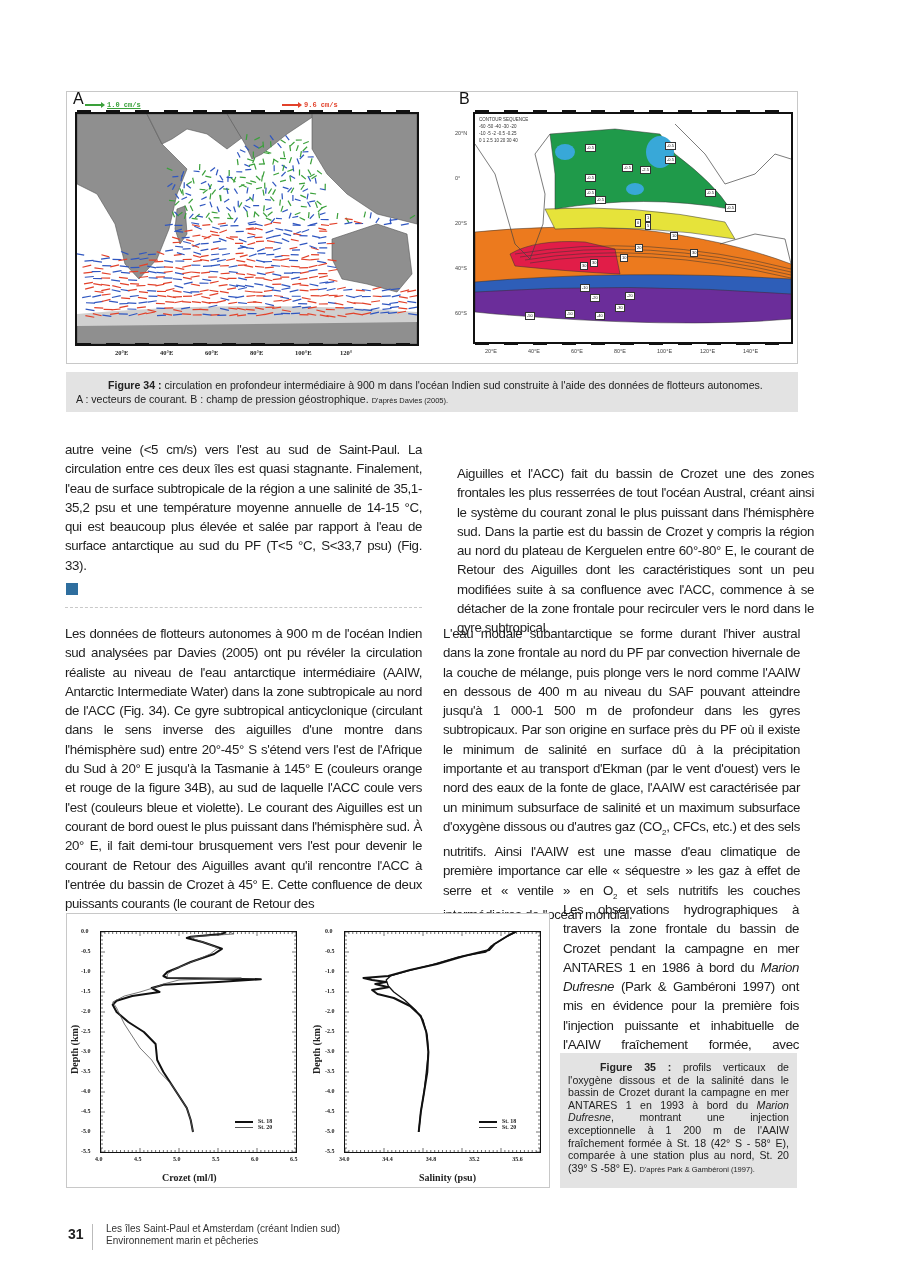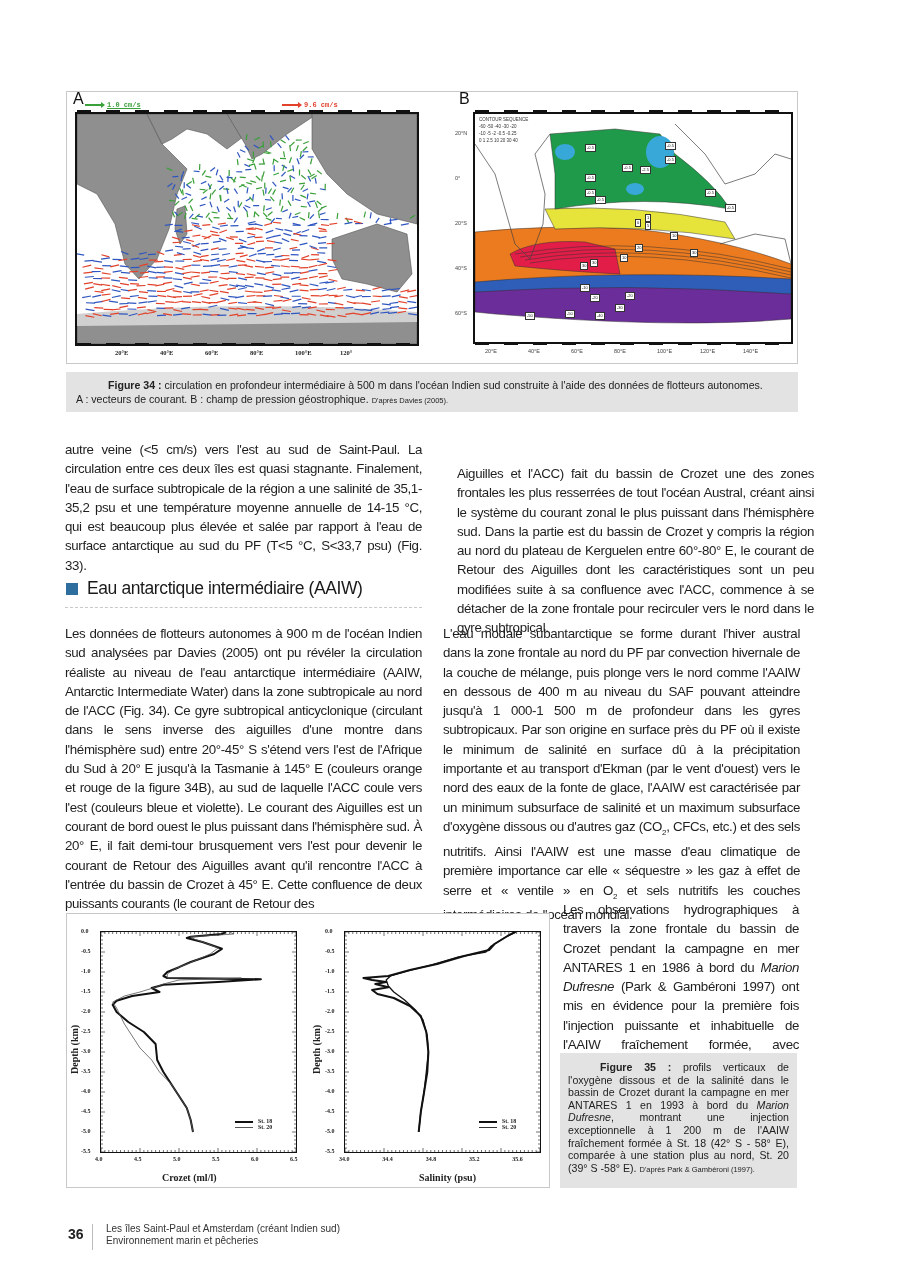--- a/index.html
+++ b/index.html
@@ -841,30 +841,29 @@
       <div style="position:absolute;left:640px;top:18px;width:14px;height:3px;background:#111"></div>
       <div style="position: absolute; left: 640px; top: 250px; width: 14px; height: 3px; background: rgb(17, 17, 17);"></div>
       <div style="position:absolute;left:669px;top:18px;width:14px;height:3px;background:#111"></div>
       <div style="position: absolute; left: 669px; top: 250px; width: 14px; height: 3px; background: rgb(17, 17, 17);"></div>
       <div style="position:absolute;left:698px;top:18px;width:14px;height:3px;background:#111"></div>
       <div style="position: absolute; left: 698px; top: 250px; width: 14px; height: 3px; background: rgb(17, 17, 17);"></div>
     </div>
 </div>
 
 <div class="caption34">
-  <b>Figure 34 :</b><span> circulation en profondeur intermédiaire à 500 m dans l'océan Indien sud construite à l'aide des données de flotteurs autonomes.</span><br>
+  <b>Figure 34 :</b><span> circulation en profondeur intermédiaire à 900 m dans l'océan Indien sud construite à l'aide des données de flotteurs autonomes.</span><br>
   <span>A</span><span> : vecteurs de courant. </span><span>B</span><span> : champ de pression géostrophique. </span><span class="cap-src">D'après Davies (2005).</span>
 </div>
 
 <div class="col col-left" style="top:440px;">
   <p>autre veine (&lt;5 cm/s) vers l'est au sud de Saint-Paul. La circulation entre ces deux îles est quasi stagnante. Finalement, l'eau de surface subtropicale de la région a une salinité de 35,1-35,2 psu et une température moyenne annuelle de 14-15 °C, qui est beaucoup plus élevée et salée par rapport à l'eau de surface antarctique au sud du PF (T&lt;5 °C, S&lt;33,7 psu) (Fig. 33).</p>
 </div>
 <div class="section-head">
   <span class="sq"></span>
-  <span class="ttl">Eau antarctique intermédiaire (AAIW)</span>
 </div>
 <div class="col col-left" style="top:624px;">
   <p>Les données de flotteurs autonomes à 900 m de l'océan Indien sud analysées par Davies (2005) ont pu révéler la circulation réaliste au niveau de l'eau antarctique intermédiaire (AAIW, Antarctic Intermediate Water) dans la zone subtropicale au nord de l'ACC (Fig. 34). Ce gyre subtropical anticyclonique (circulant dans le sens inverse des aiguilles d'une montre dans l'hémisphère sud) entre 20°-45° S s'étend vers l'est de l'Afrique du Sud à 20° E jusqu'à la Tasmanie à 145° E (couleurs orange et rouge de la figure 34B), au sud de laquelle l'ACC coule vers l'est (couleurs bleue et violette). Le courant des Aiguilles est un courant de bord ouest le plus puissant dans l'hémisphère sud. À 20° E, il fait demi-tour brusquement vers l'est pour devenir le courant de Retour des Aiguilles avant qu'il rencontre l'ACC à l'entrée du bassin de Crozet à 45° E. Cette confluence de deux puissants courants (le courant de Retour des</p>
 </div>
 
 <div class="col col-right" style="top:464px;margin-left:14px;">
   <p>Aiguilles et l'ACC) fait du bassin de Crozet une des zones frontales les plus resserrées de tout l'océan Austral, créant ainsi le système du courant zonal le plus puissant dans l'hémisphère sud. Dans la partie est du bassin de Crozet y compris la région au nord du plateau de Kerguelen entre 60°-80° E, le courant de Retour des Aiguilles dont les caractéristiques sont un peu modifiées suite à sa confluence avec l'ACC, commence à se détacher de la zone frontale pour recirculer vers le nord dans le gyre subtropical.</p>
 </div>
 <div class="col col-right" style="top:624px;">
   <p><span>L'eau modale subantarctique se forme durant l'hiver austral dans la zone frontale au nord du PF par convection hivernale de la couche de mélange, puis plonge vers le nord comme l'AAIW en dessous de 400 m au niveau du SAF pouvant atteindre jusqu'à 1 000-1 500 m de profondeur dans les gyres subtropicaux. Par son origine en surface près du PF où il existe le minimum de salinité en surface dû à la précipitation importante et au transport d'Ekman (par le vent d'ouest) vers le nord des eaux de la fonte de glace, l'AAIW est caractérisée par un minimum subsurface de salinité et un maximum subsurface d'oxygène dissous ou d'autres gaz (CO</span><sub style="font-size:8px">2</sub><span>, CFCs, etc.) et des sels nutritifs. Ainsi l'AAIW est une masse d'eau climatique de première importance car elle « séquestre » les gaz à effet de serre et « ventile » en O</span><sub style="font-size:8px">2</sub><span> et sels nutritifs les couches intermédiaires de l'océan mondial.</span></p>
@@ -1363,18 +1362,18 @@
   <div class="plegend" style="left:412px;top:204px;">
     <div><span class="ln" style="border-top:2px solid #111"></span><span>St. 18</span></div>
     <div><span class="ln" style="border-top:1.5px solid #333"></span><span>St. 20</span></div>
   </div>
 </div>
 
 <div class="caption35">
   <b>Figure 35 :</b><span> profils verticaux de l'oxygène dissous et de la salinité dans le bassin de Crozet durant la campagne en mer ANTARES 1 en 1993 à bord du </span><i>Marion Dufresne</i><span>, montrant une injection exceptionnelle à 1 200 m de l'AAIW fraîchement formée à St. 18 (42° S - 58° E), comparée à une station plus au nord, St. 20 (39° S -58° E). </span><span class="cap-src">D'après Park &amp; Gambéroni (1997).</span>
 </div>
 
-<div class="footer-num">36</div>
+<div class="footer-num">31</div>
 <div class="footer-rule"></div>
 <div class="footer-txt">
   <div>Les îles Saint-Paul et Amsterdam (créant Indien sud)</div>
   <div>Environnement marin et pêcheries</div>
 </div>
 
 </body></html>

